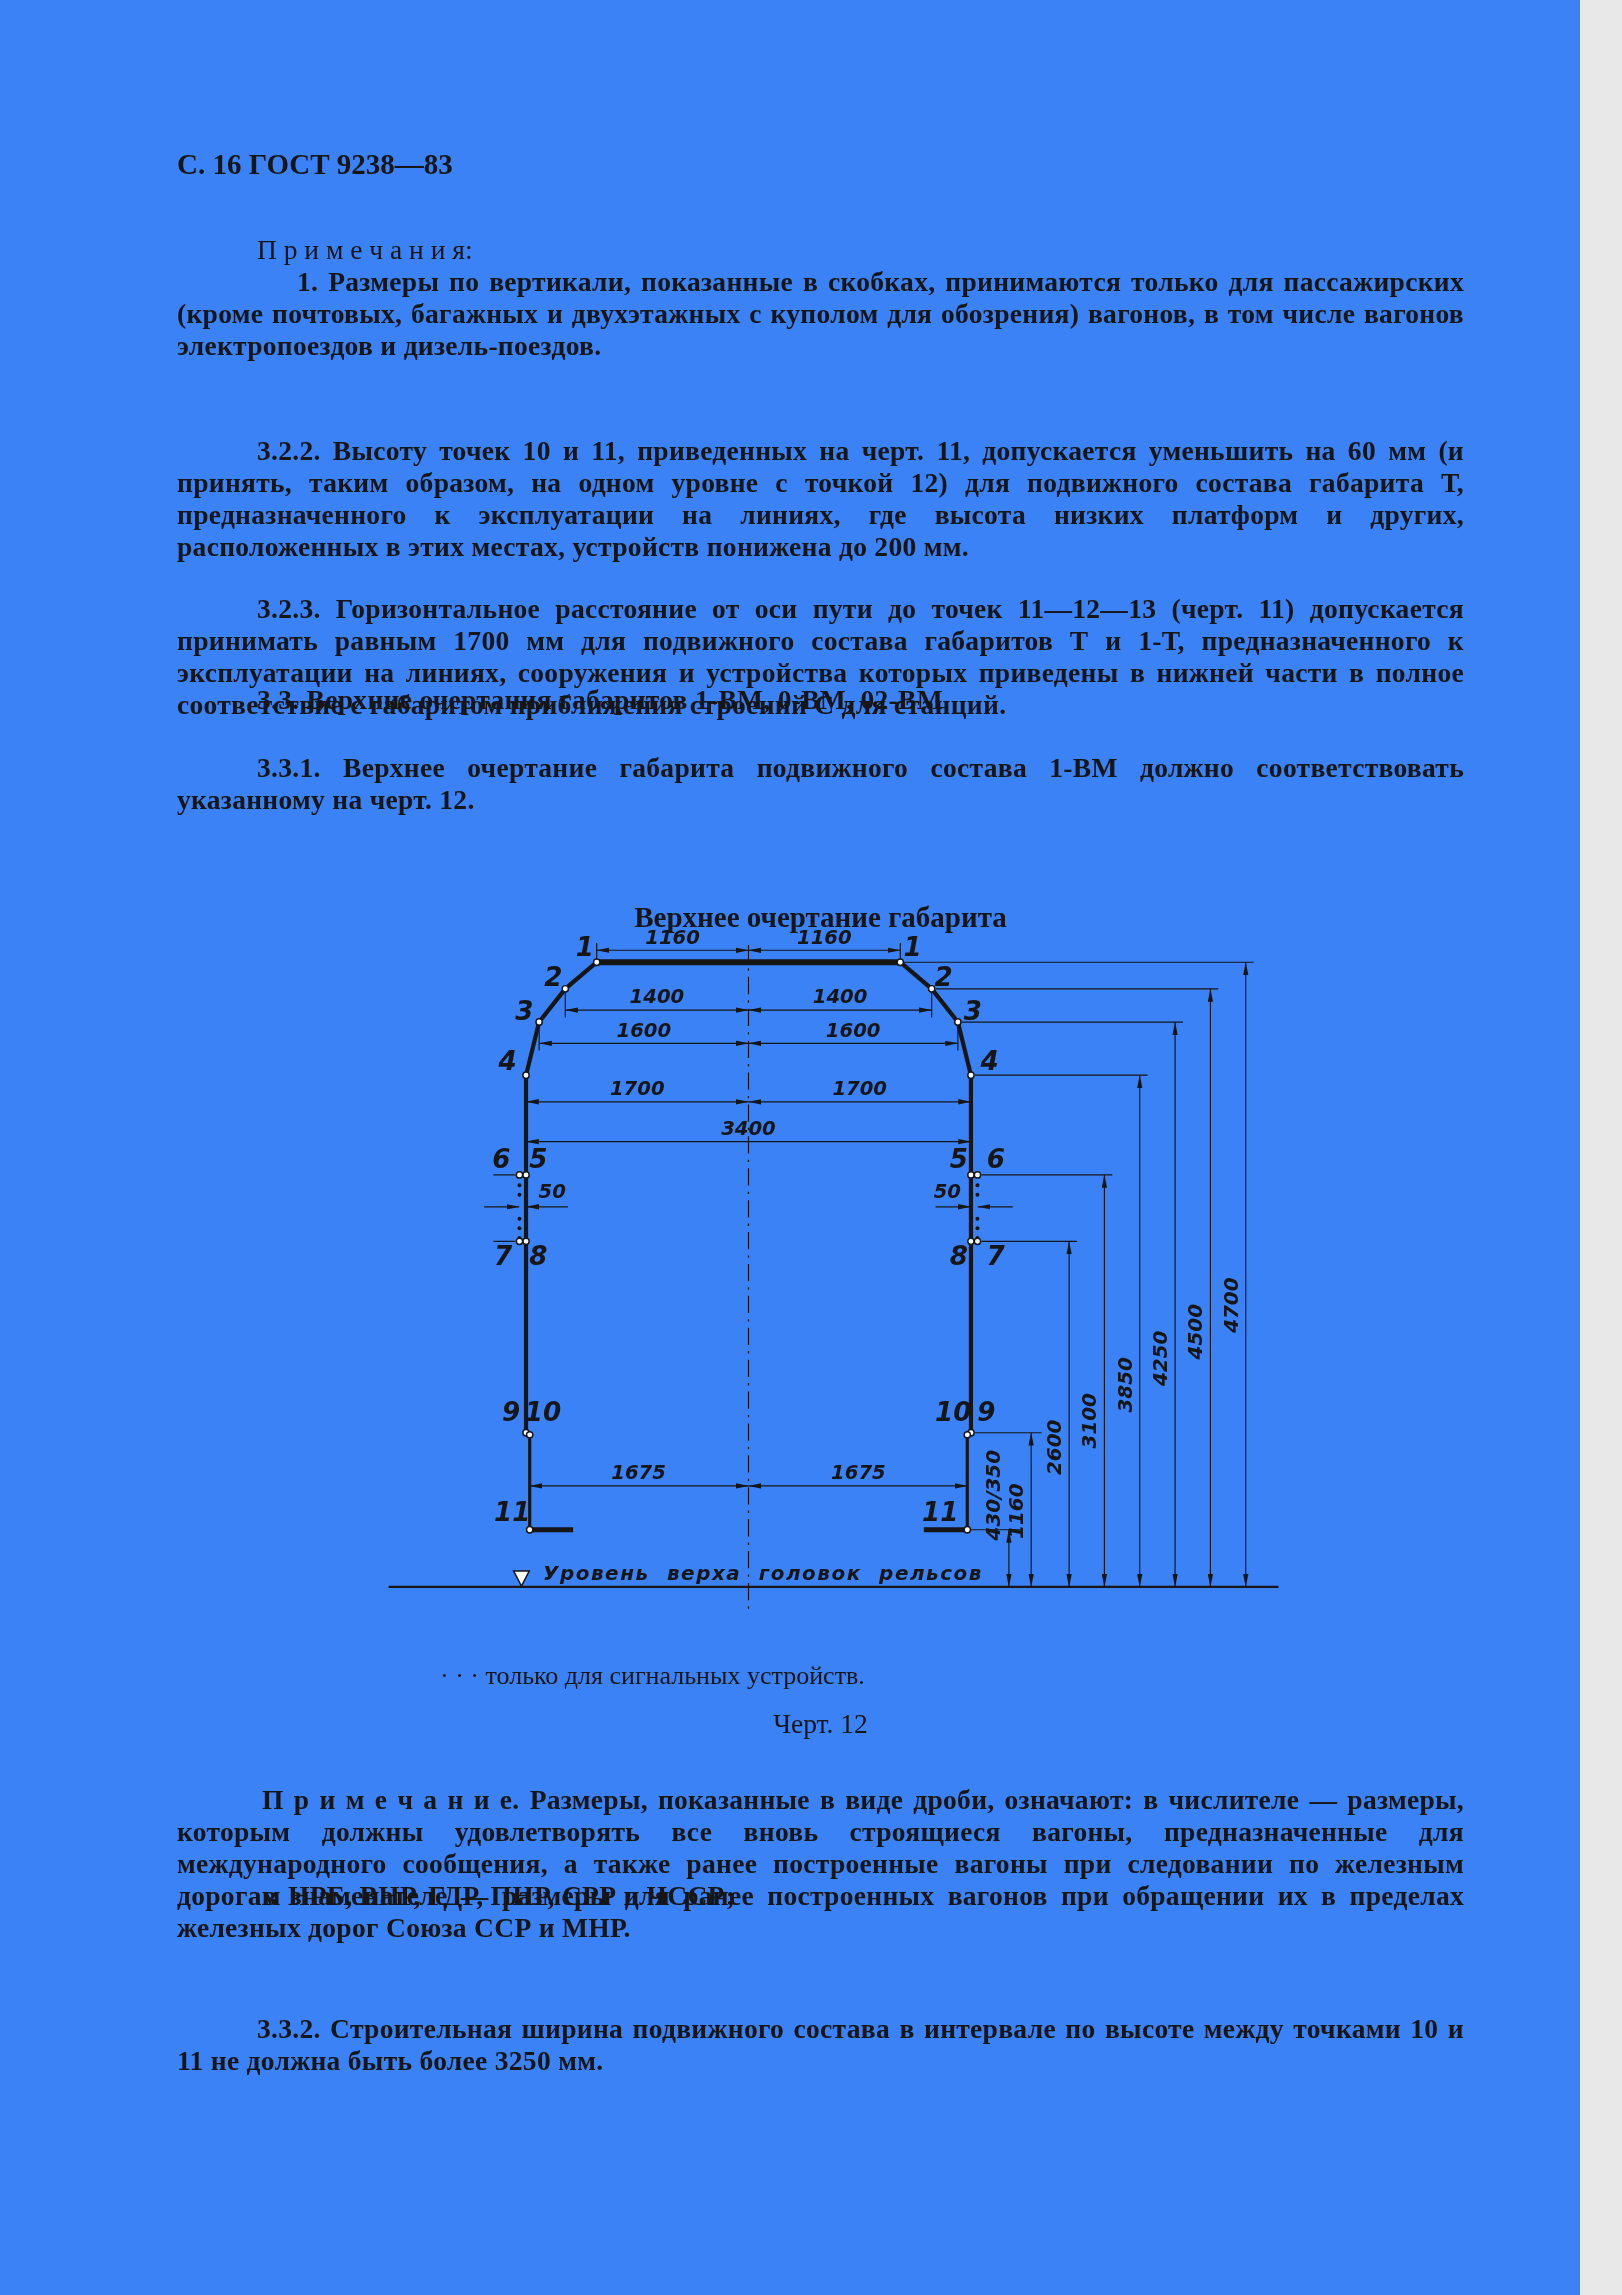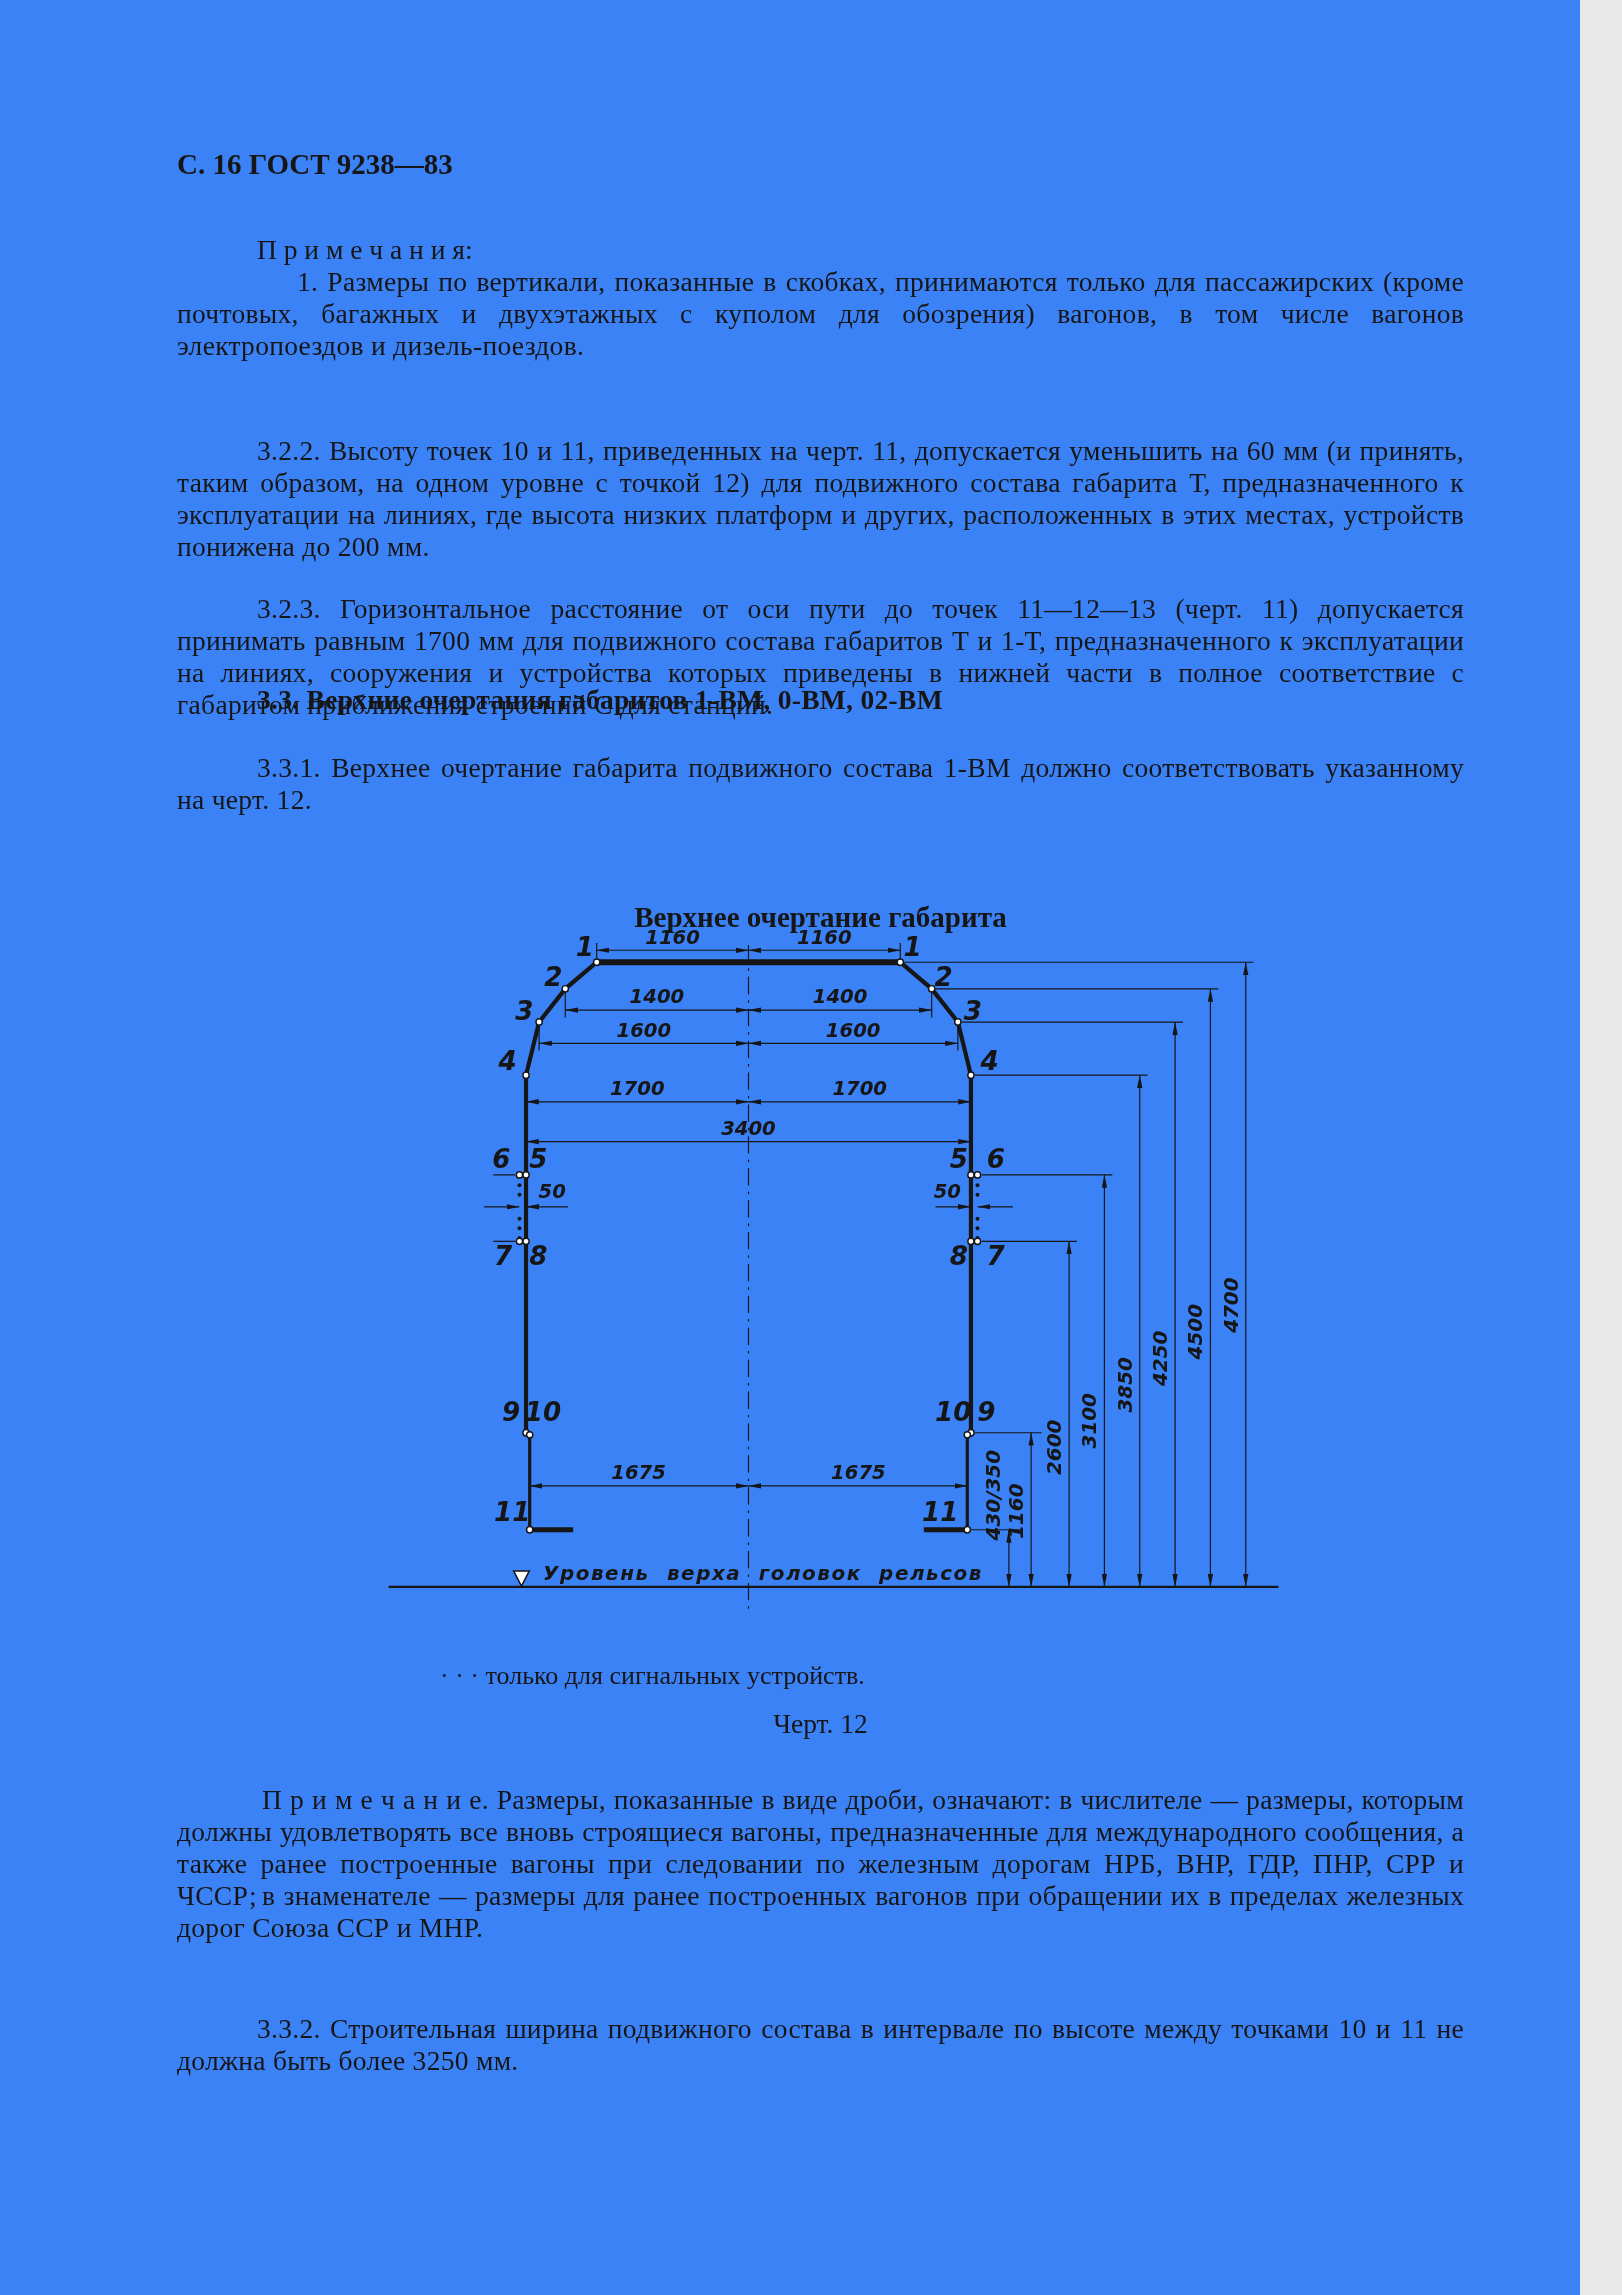--- a/index.html
+++ b/index.html
@@ -1,21 +1,21 @@
 <!DOCTYPE html>
 <html style="font-size:10.5px"><head>
 <meta charset="utf-8">
 <style>
   html,body{margin:0;padding:0;background:#e8e8e8;}
   .page{position:relative;width:1580px;height:2295px;background:#3b82f6;
         font-family:"Liberation Serif","DejaVu Serif",serif;color:#161616;overflow:hidden;}
   .abs{position:absolute;}
   .txt{position:absolute;left:177px;width:1287px;text-align:justify;
        font-size:27.5px;line-height:32px;letter-spacing:0.3px;}
-  .txt p{margin:0;}
+  .txt p{margin:0;font-weight:bold;}
   .ind122{text-indent:80px;}
   .ind184{text-indent:120px;}
   .ind130{text-indent:85px;}
   .bold{font-weight:bold;}
   .centered{text-align:center;}
   .figtitle{position:absolute;left:177px;width:1287px;text-align:center;
             font-weight:bold;font-size:29px;line-height:34px;}
   
   svg{display:block;}
   .ln{stroke:#161616;fill:none;}

